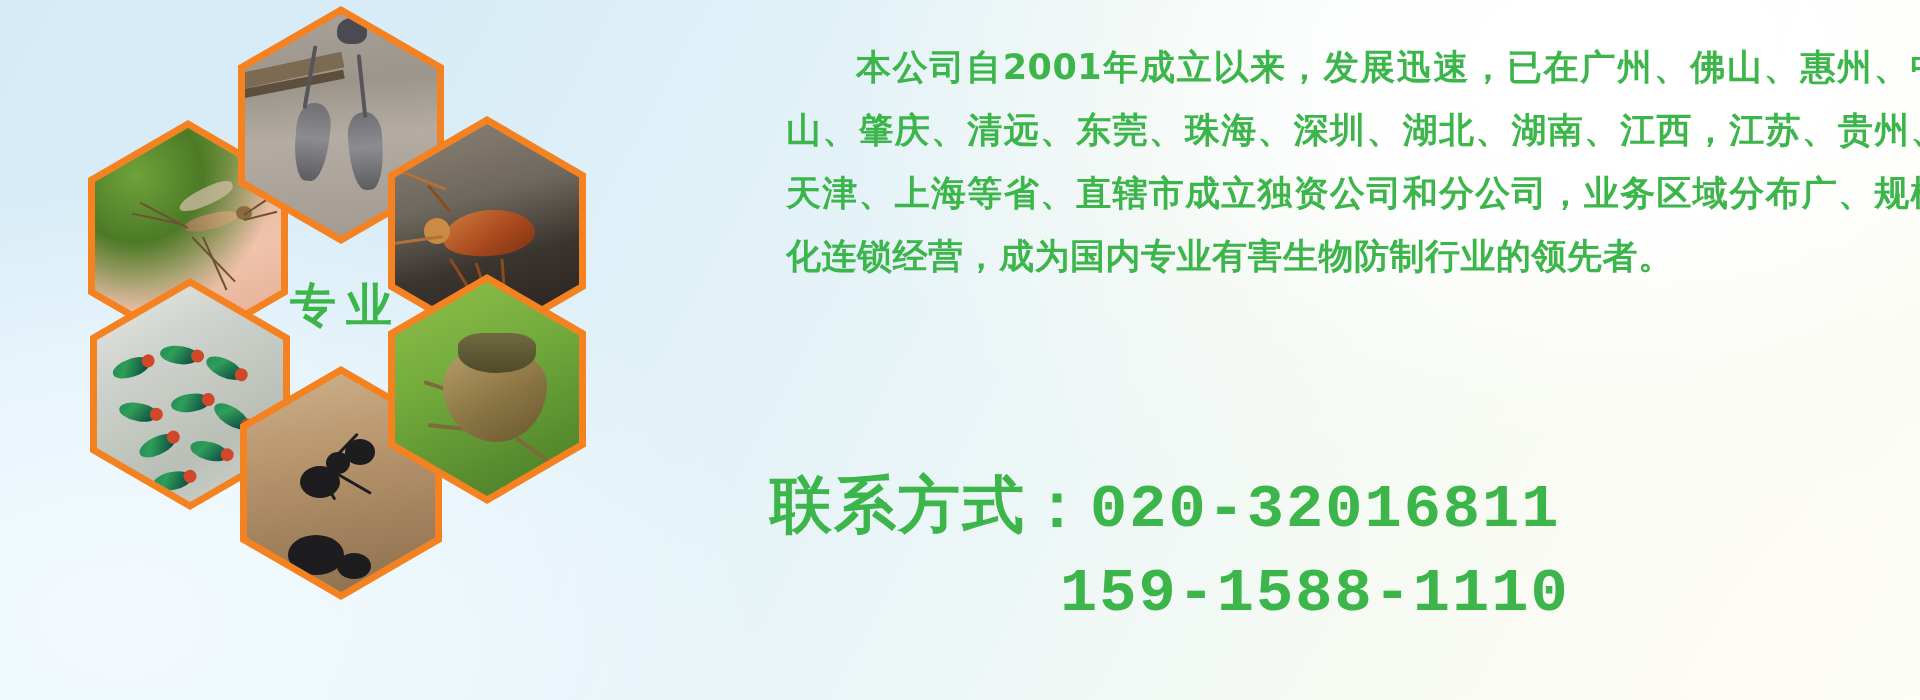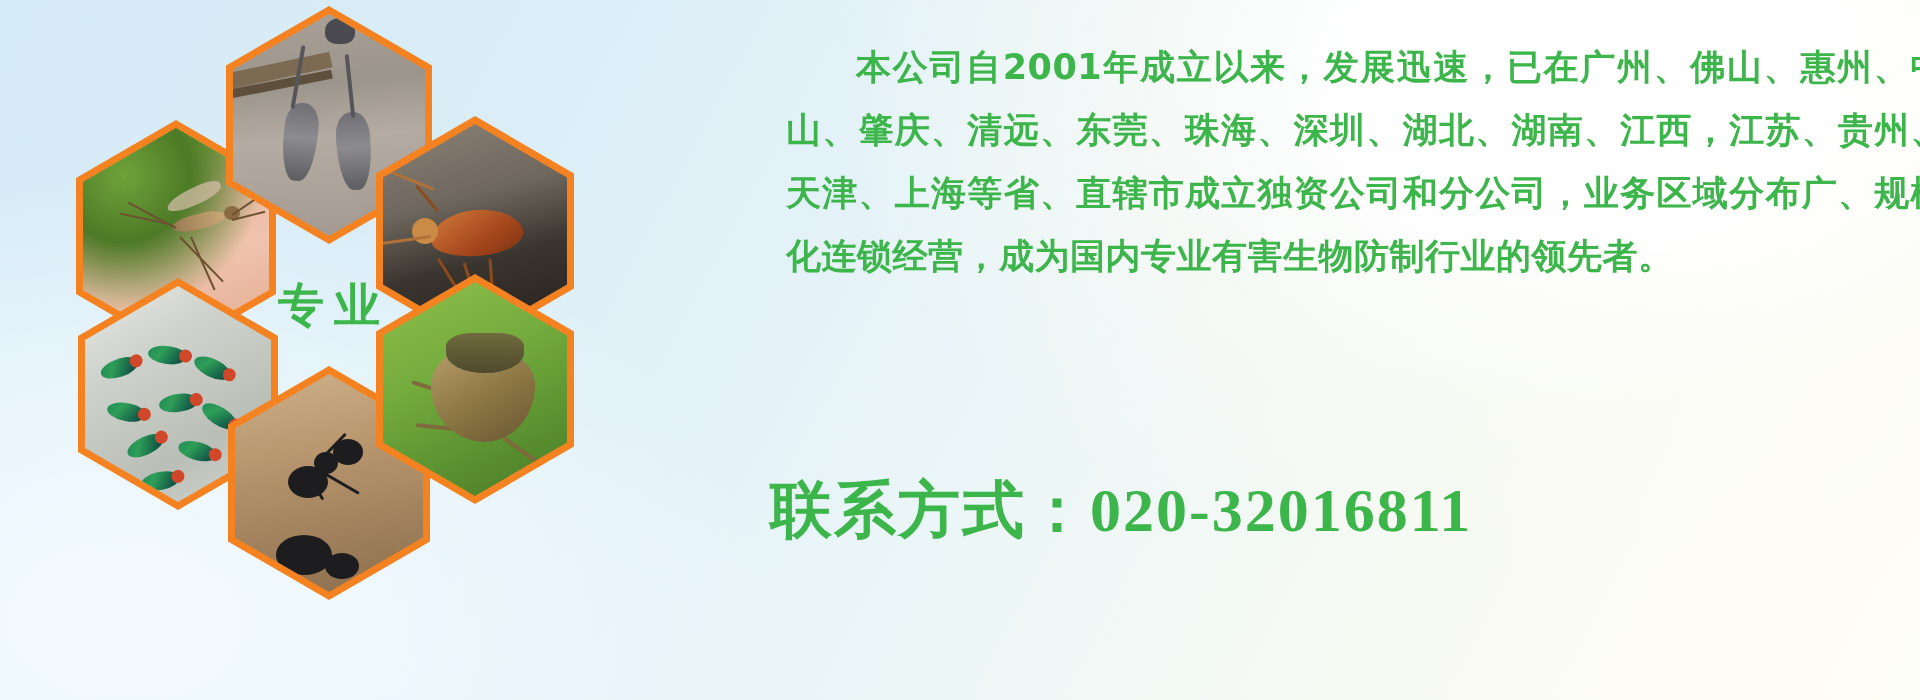--- a/index.html
+++ b/index.html
@@ -9,21 +9,21 @@
   }
   #banner{
     position:relative;width:1920px;height:700px;overflow:hidden;
     background:
       radial-gradient(ellipse 1100px 760px at 1600px 70px, #ffffff 0%, rgba(255,255,255,0.92) 22%, rgba(250,251,245,0.55) 45%, rgba(255,255,255,0) 70%),
       radial-gradient(ellipse 900px 620px at 120px 620px, #f4fbff 0%, rgba(244,251,255,0.6) 40%, rgba(244,251,255,0) 72%),
       linear-gradient(118deg, #d5ebf7 0%, #d9edf7 22%, #e3f2f8 40%, #eef7f7 58%, #f6faf3 74%, #fcfcf4 88%, #fefef8 100%);
   }
 
   
-  #hexcluster{position:absolute;left:76px;top:8px;width:500px;height:560px;text-align:right;}
+  #hexcluster{position:absolute;left:88px;top:8px;width:500px;height:560px;text-align:right;}
   .hex{
     position:absolute;width:180px;height:208px;
     clip-path:polygon(50% 0%,100% 25%,100% 75%,50% 100%,0% 75%,0% 25%);
     background:#f58220;
     display:flex;align-items:center;justify-content:center;
   }
   .hex .inner{
     width:168px;height:194px;
     clip-path:polygon(50% 0%,100% 25%,100% 75%,50% 100%,0% 75%,0% 25%);
     overflow:hidden;position:relative;
@@ -105,21 +105,21 @@
     font-weight:600;
     text-indent:70px;
     letter-spacing:0.5px;
     text-align:justify;
     font-family:"DejaVu Sans","Liberation Sans",sans-serif;
   }
   #contact{position:absolute;left:770px;top:468px;width:1130px;}
   .contact-line{
     color:#3cb54a;font-size:62px;font-weight:600;line-height:84px;
     letter-spacing:2px;white-space:nowrap;
-    font-family:Liberation Serif, serif;
+    font-family:Liberation Mono, monospace;
   }
   .contact-line.second{padding-left:290px;}
 </style>
 </head>
 <body>
 
 <div id="banner">
 
   <div id="hexcluster">
 
@@ -212,15 +212,16 @@
       </div>
     </div>
   </div>
 
   <div id="copy">
     <div id="paragraph">本公司自2001年成立以来，发展迅速，已在广州、佛山、惠州、中山、肇庆、清远、东莞、珠海、深圳、湖北、湖南、江西，江苏、贵州、天津、上海等省、直辖市成立独资公司和分公司，业务区域分布广、规模化连锁经营，成为国内专业有害生物防制行业的领先者。</div>
   </div>
 
   <div id="contact">
     <div class="contact-line">联系方式：020-32016811</div>
+    <div class="contact-line second">159-1588-1110</div>
   </div>
 
 </div>
 
 </body></html>

